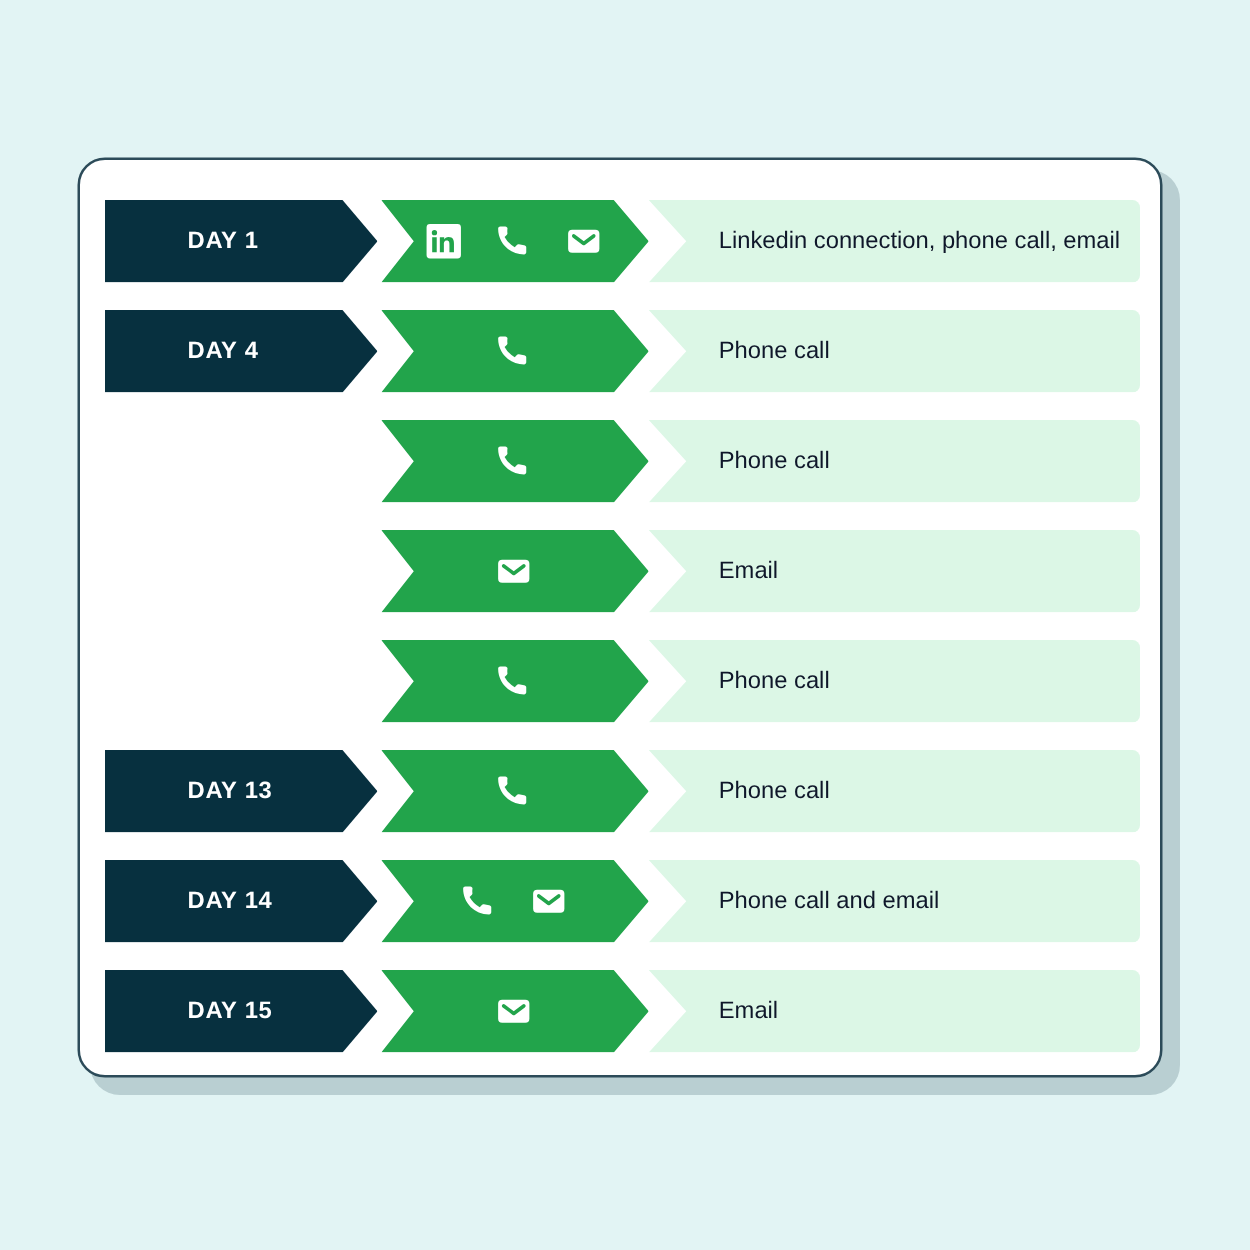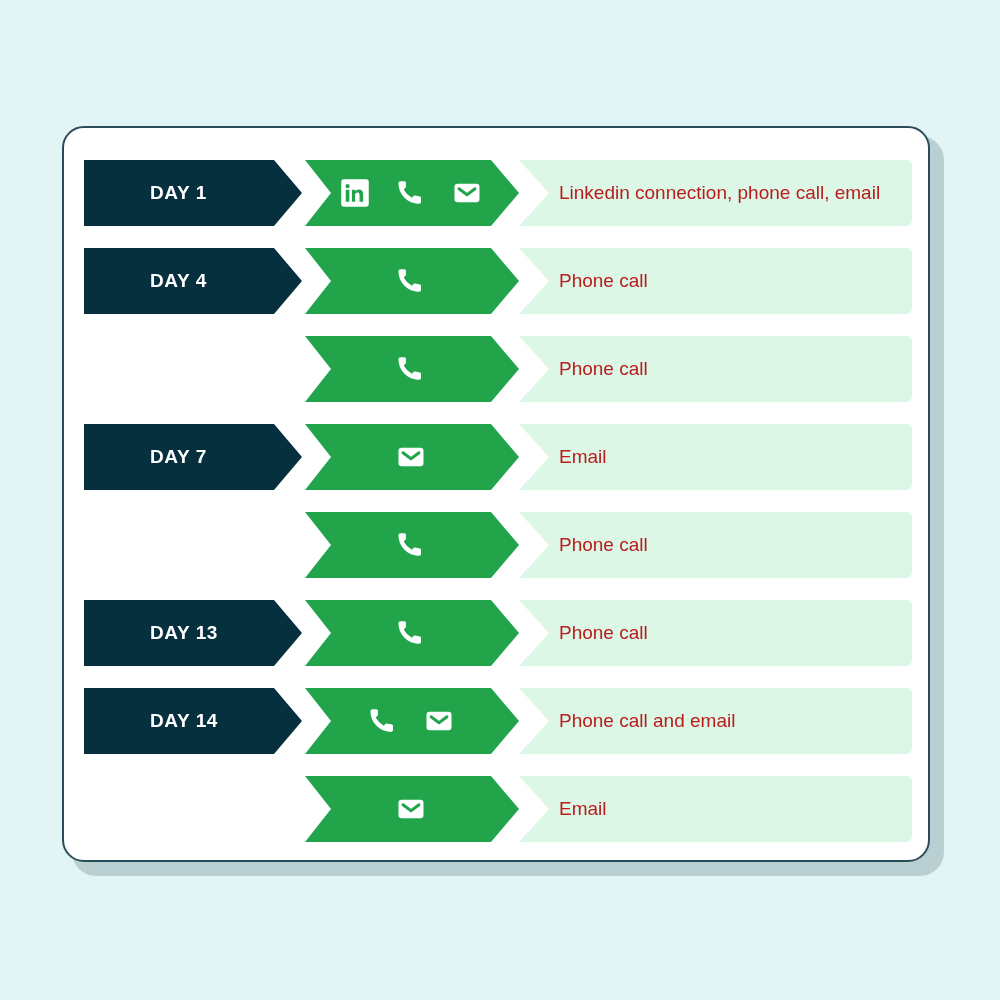--- a/index.html
+++ b/index.html
@@ -117,24 +117,24 @@
     width: 393px;
     height: 66px;
     background: #dcf7e6;
     border-radius: 0 6px 6px 0;
     -webkit-clip-path: polygon(0 0, 100% 0, 100% 100%, 0 100%, 30px 50%);
     clip-path: polygon(0 0, 100% 0, 100% 100%, 0 100%, 30px 50%);
     display: flex;
     align-items: center;
   }
   .desc-text {
-    color: #b91c1c;
+    color: #0f172a;
     font-size: 19px;
     font-weight: 400;
-    margin-left: 40px;
+    margin-left: 56px;
     white-space: nowrap;
   }
 </style>
 </head>
 <body>
 
 <div id="stage">
   <div class="card-shadow"></div>
   <div class="card">
     <div class="rows" id="rows">
@@ -193,23 +193,20 @@
                   <path fill="#ffffff" d="M6.6 2.5H3.4A1.4 1.4 0 0 0 2 3.9C2 13.2 9.3 20.5 18.6 20.5c.77 0 1.4-.63 1.4-1.4v-3.2c0-.77-.63-1.4-1.4-1.4-1.14 0-2.24-.18-3.27-.52a1.17 1.17 0 0 0-1.2.28l-1.5 1.5a16.2 16.2 0 0 1-6.49-6.49l1.5-1.5c.32-.32.42-.77.28-1.2A10.4 10.4 0 0 1 8 3.9c0-.77-.63-1.4-1.4-1.4z"></path>
                 </svg>
               </span>
             </div>
           </div>
           <div class="desc-seg">
             <span class="desc-text">Phone call</span>
           </div>
         </div>
         <div class="row" style="top: 296px;">
-          <div class="day-seg">
-            <span class="day-label">DAY 7</span>
-          </div>
           <div class="icon-seg">
             <div class="icon-wrap">
               <span>
                 <svg class="ic" viewBox="0 0 24 24" aria-hidden="true">
                   <rect x="2" y="4.6" width="20" height="14.8" rx="2.6" fill="#ffffff"></rect>
                   <path fill="none" stroke="#22a44b" stroke-width="2.3" stroke-linecap="round" stroke-linejoin="round" d="M5.6 8.6 12 13.4l6.4-4.8"></path>
                 </svg>
               </span>
             </div>
           </div>
@@ -265,20 +262,23 @@
                   <path fill="none" stroke="#22a44b" stroke-width="2.3" stroke-linecap="round" stroke-linejoin="round" d="M5.6 8.6 12 13.4l6.4-4.8"></path>
                 </svg>
               </span>
             </div>
           </div>
           <div class="desc-seg">
             <span class="desc-text">Phone call and email</span>
           </div>
         </div>
         <div class="row" style="top: 648px;">
+          <div class="day-seg">
+            <span class="day-label">DAY 15</span>
+          </div>
           <div class="icon-seg">
             <div class="icon-wrap">
               <span>
                 <svg class="ic" viewBox="0 0 24 24" aria-hidden="true">
                   <rect x="2" y="4.6" width="20" height="14.8" rx="2.6" fill="#ffffff"></rect>
                   <path fill="none" stroke="#22a44b" stroke-width="2.3" stroke-linecap="round" stroke-linejoin="round" d="M5.6 8.6 12 13.4l6.4-4.8"></path>
                 </svg>
               </span>
             </div>
           </div>

